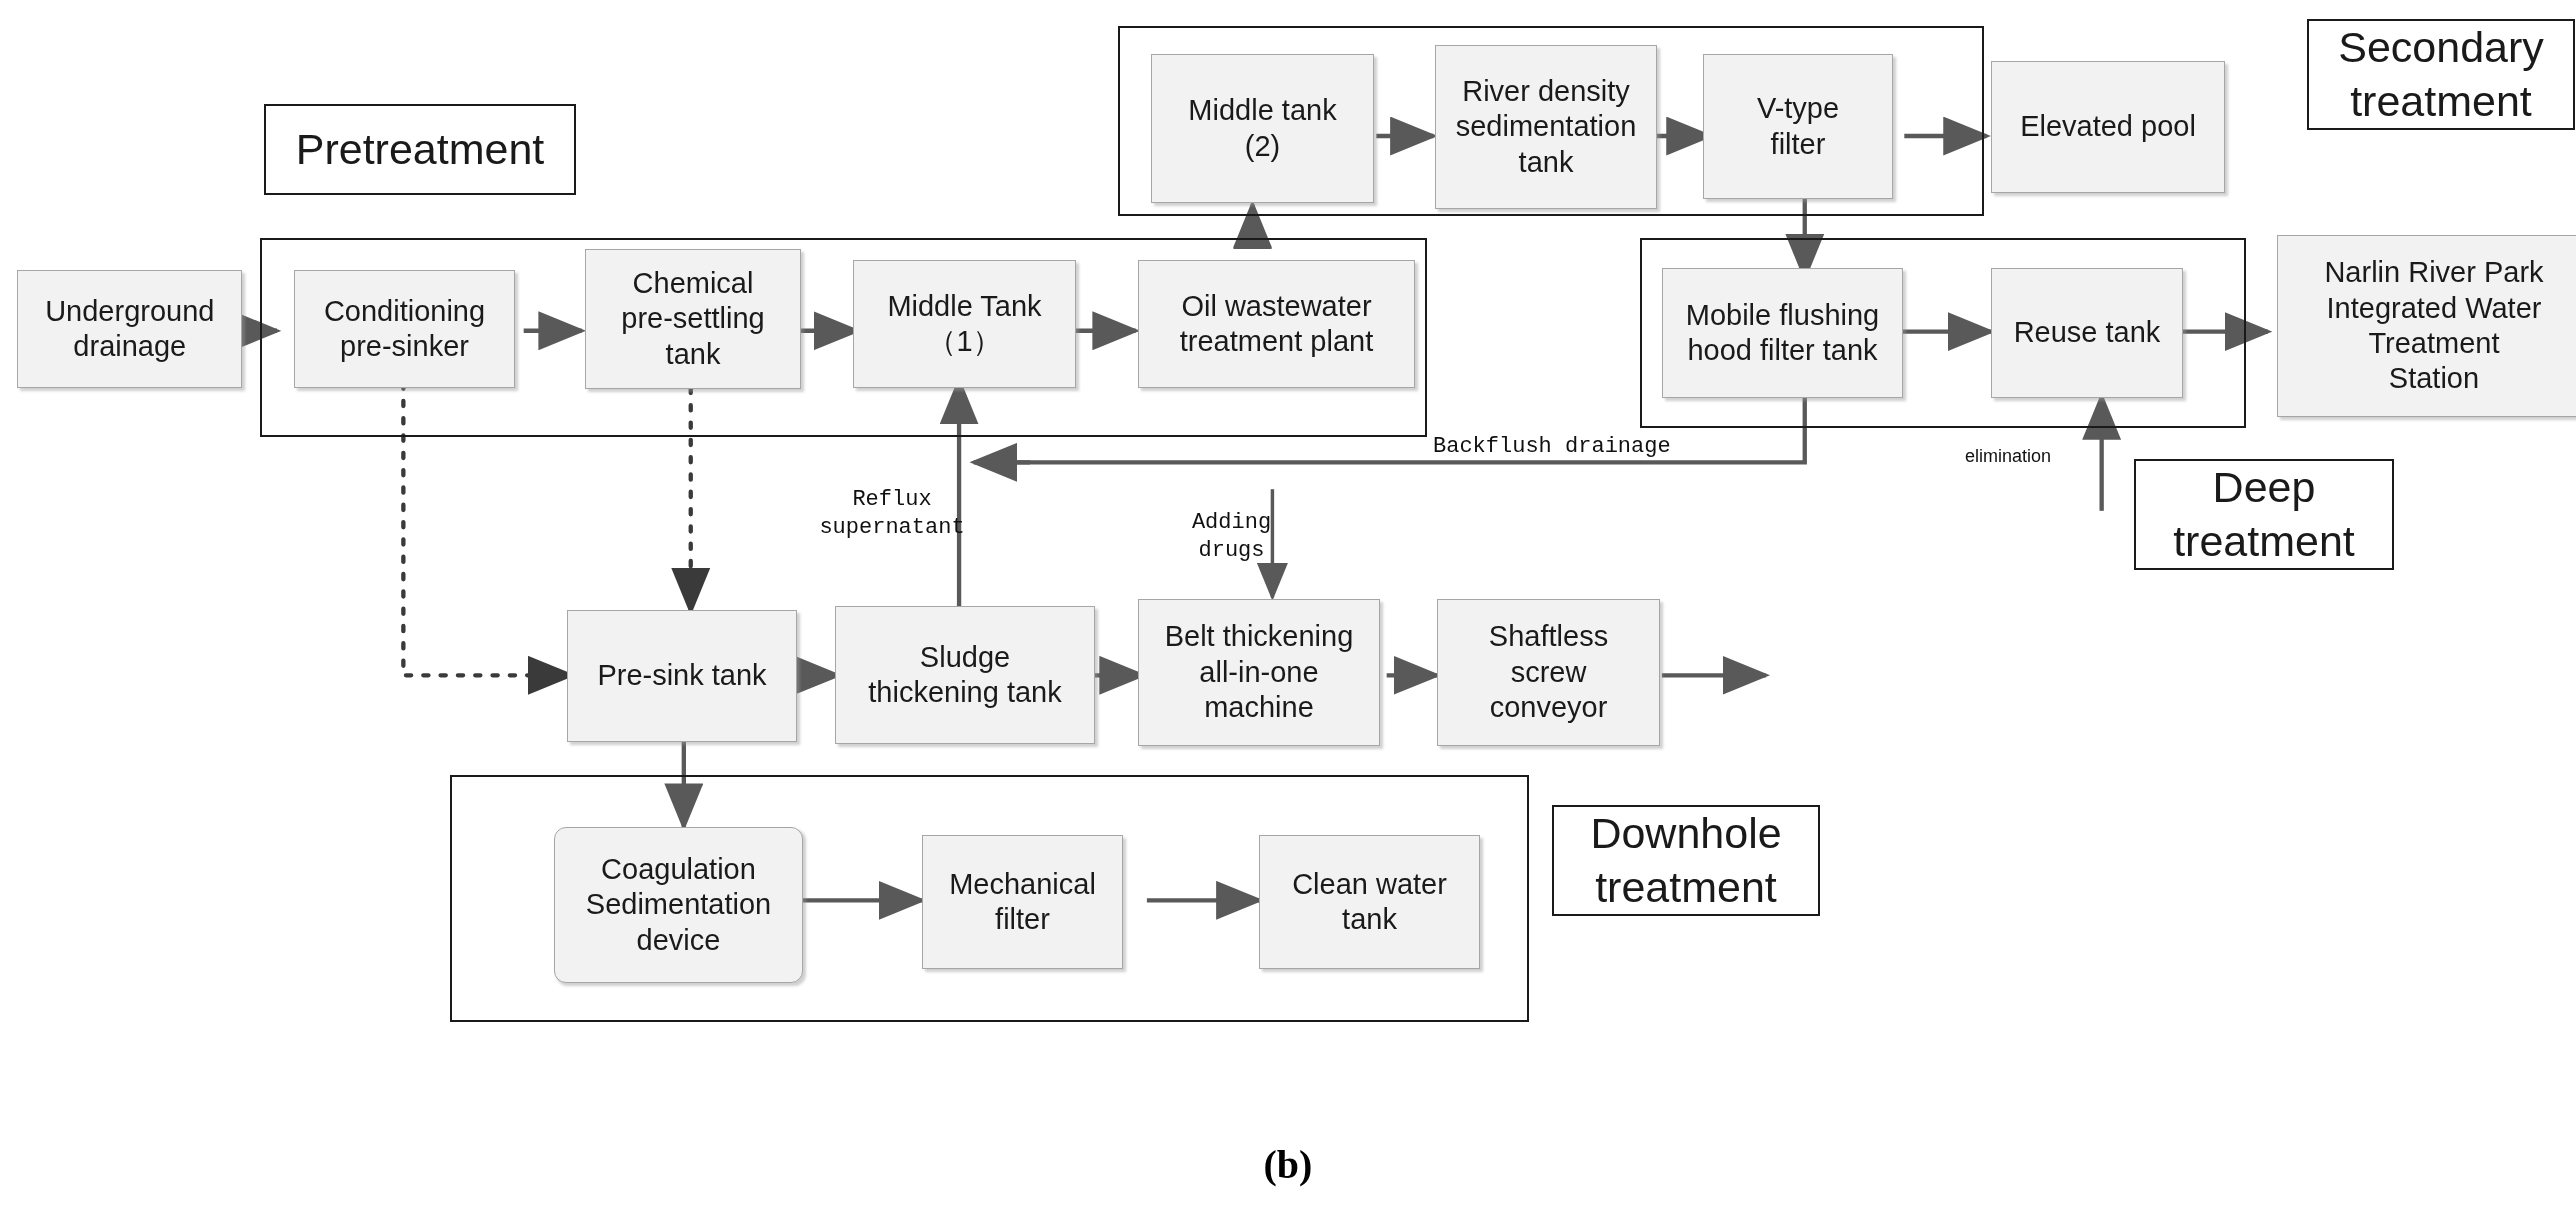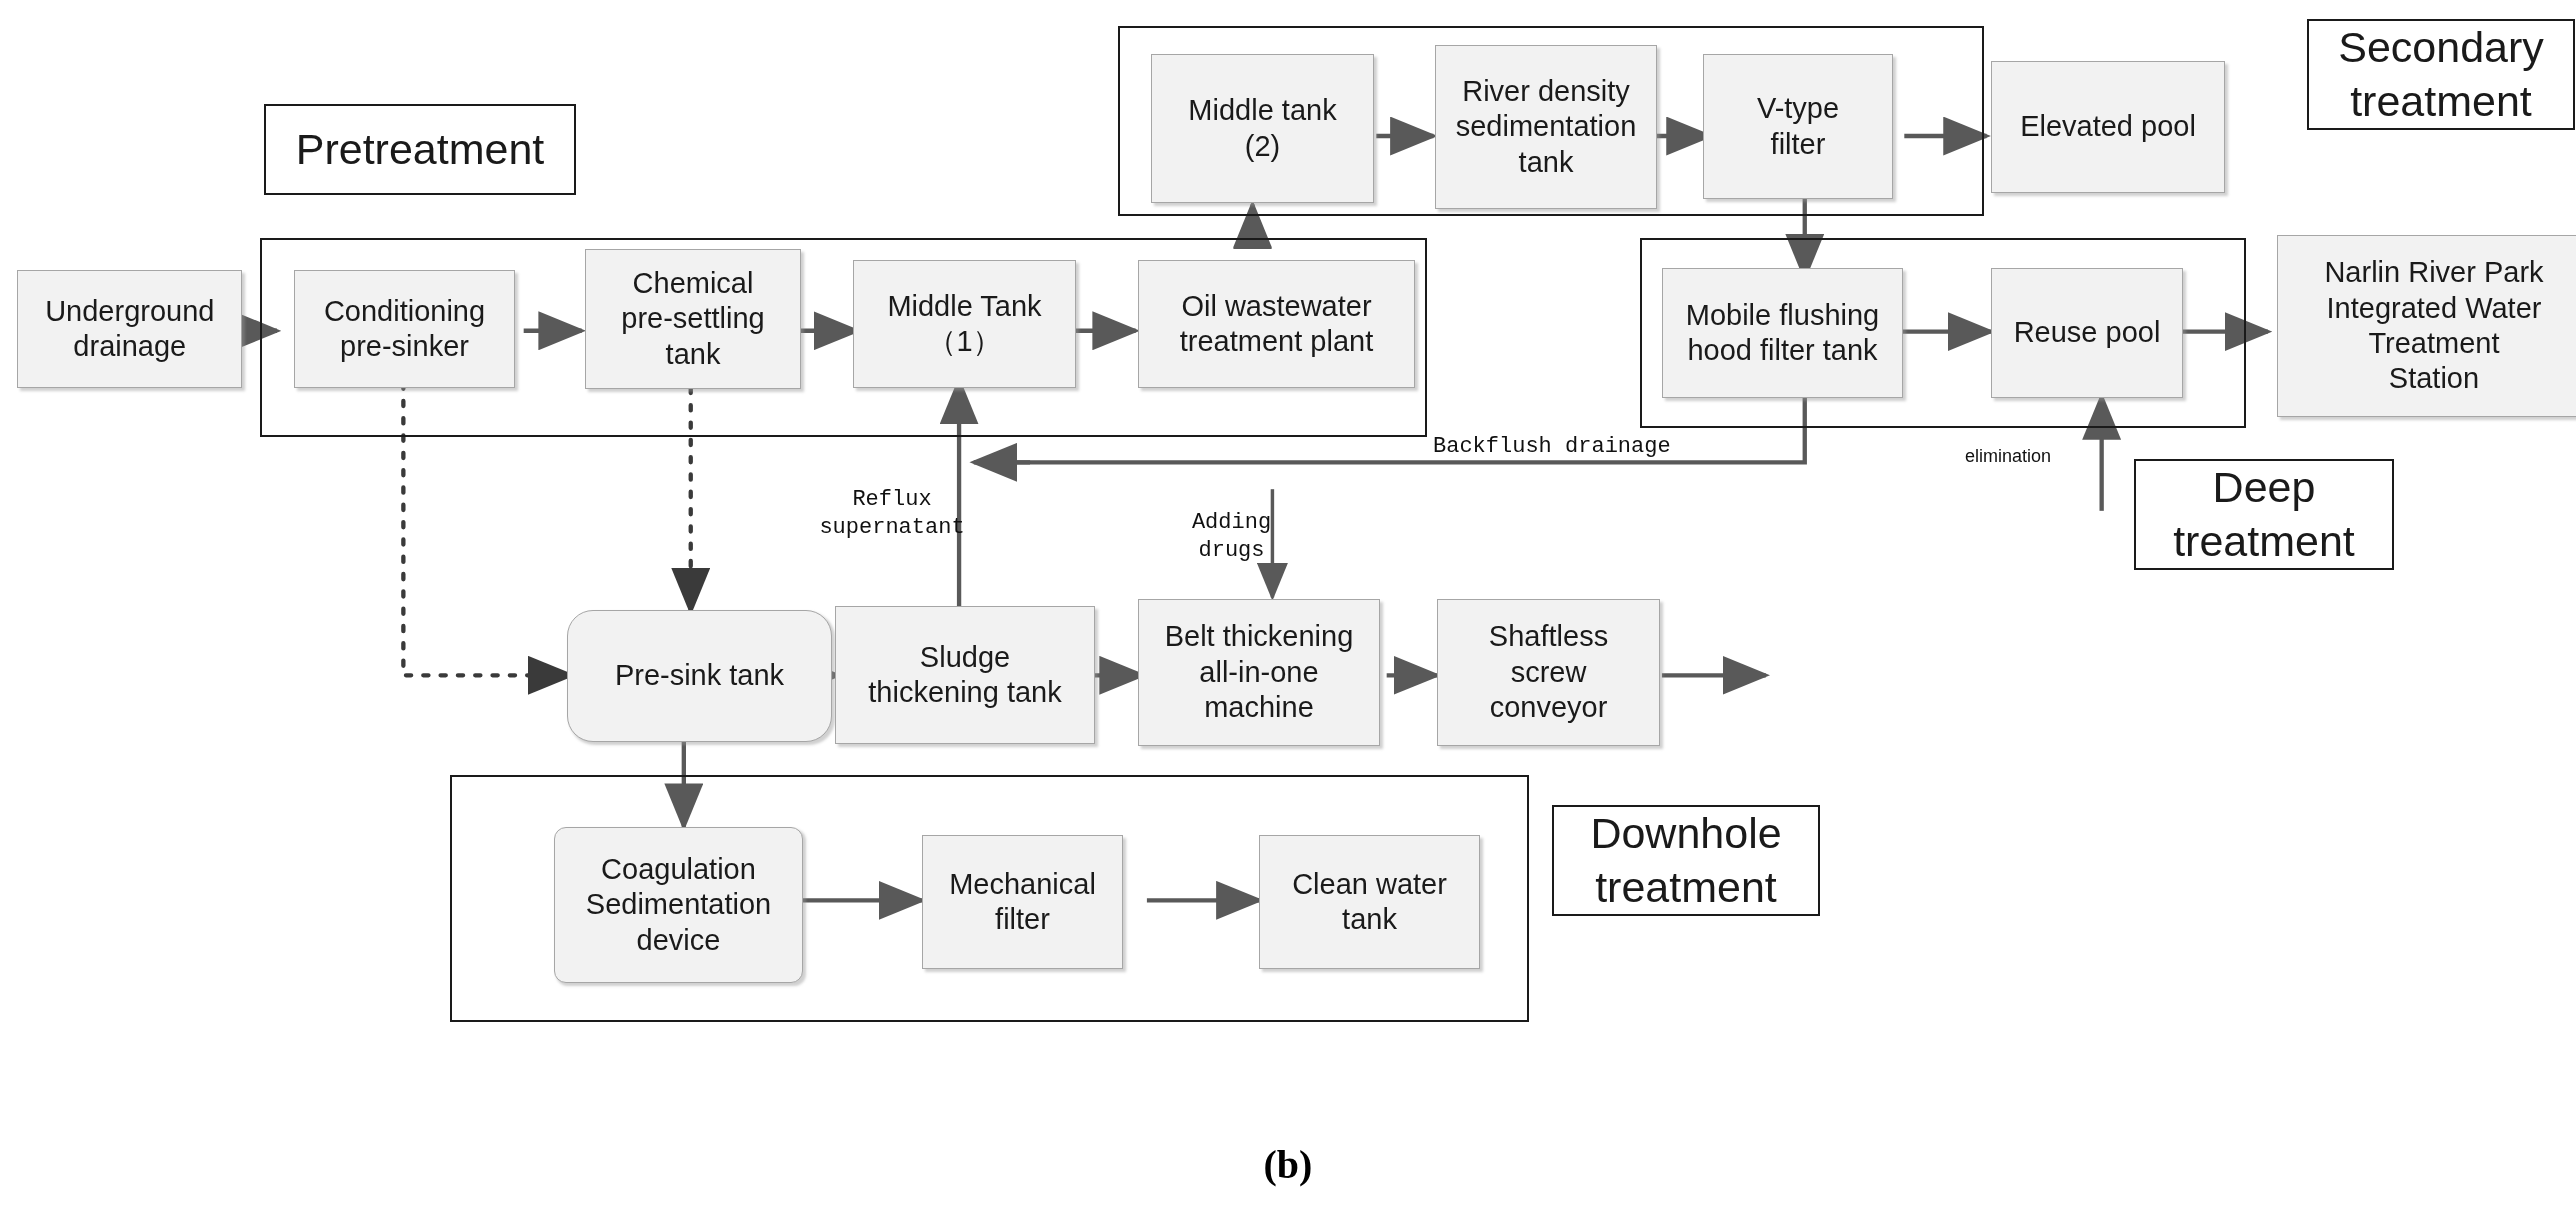--- a/index.html
+++ b/index.html
@@ -229,28 +229,28 @@
 tank</div>
 
   <div class="node" style="left:1703px; top:54px; width:190px; height:145px; white-space:pre-line;">V-type
 filter</div>
 
   <div class="node" style="left:1662px; top:268px; width:241px; height:130px; white-space:pre-line;">Mobile flushing
 hood filter tank</div>
 
   <div class="node" style="left:1991px; top:61px; width:234px; height:132px; white-space:pre-line;">Elevated pool</div>
 
-  <div class="node" style="left:1991px; top:268px; width:192px; height:130px; white-space:pre-line;">Reuse pool</div>
+  <div class="node" style="left:1991px; top:268px; width:192px; height:130px; white-space:pre-line;">Reuse tank</div>
 
   <div class="node" style="left:2277px; top:235px; width:314px; height:182px; white-space:pre-line;">Narlin River Park
 Integrated Water
 Treatment
 Station</div>
 
-  <div class="node" style="left:567px; top:610px; width:265px; height:132px; white-space:pre-line;border-radius:26px;">Pre-sink tank</div>
+  <div class="node" style="left:567px; top:610px; width:230px; height:132px; white-space:pre-line;">Pre-sink tank</div>
 
   <div class="node" style="left:835px; top:606px; width:260px; height:138px; white-space:pre-line;">Sludge
 thickening tank</div>
 
   <div class="node" style="left:1138px; top:599px; width:242px; height:147px; white-space:pre-line;">Belt thickening
 all-in-one
 machine</div>
 
   <div class="node" style="left:1437px; top:599px; width:223px; height:147px; white-space:pre-line;">Shaftless
 screw

